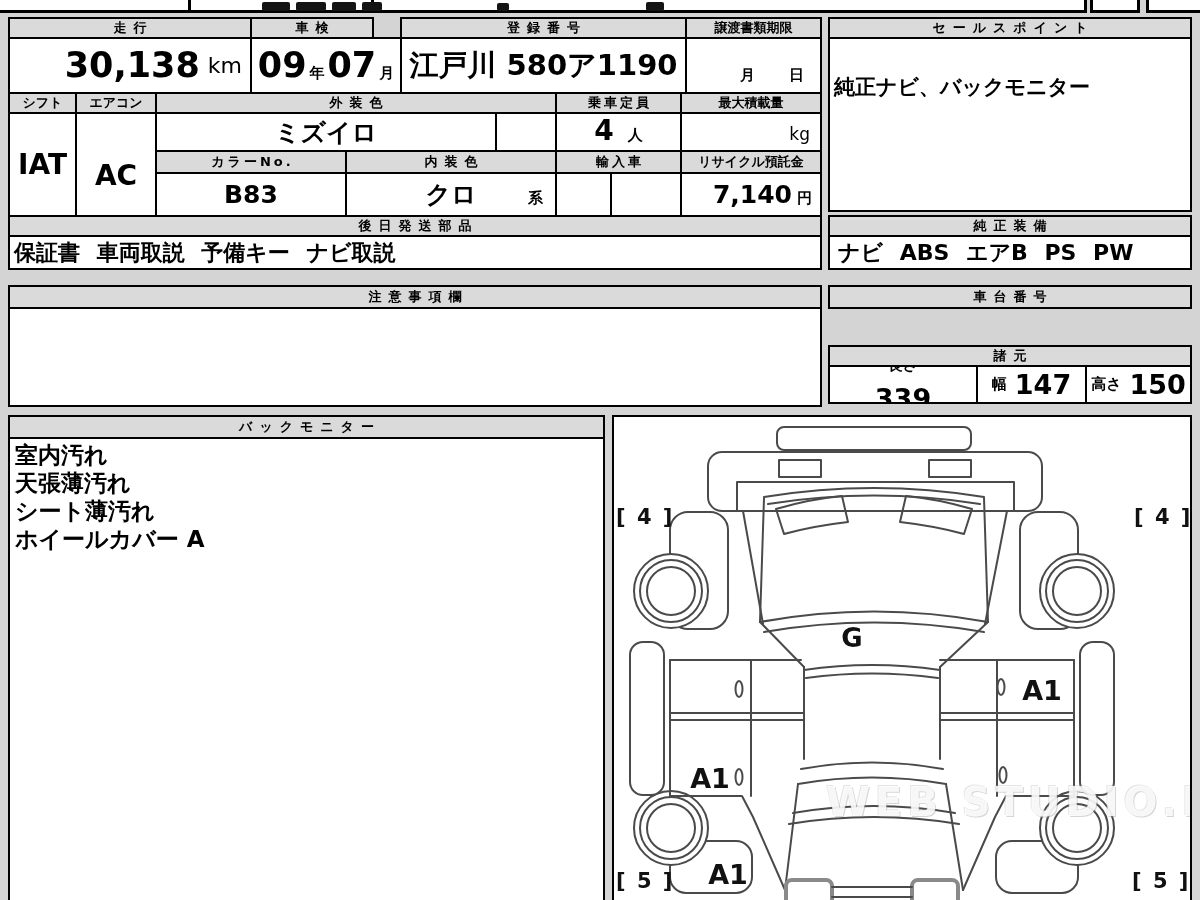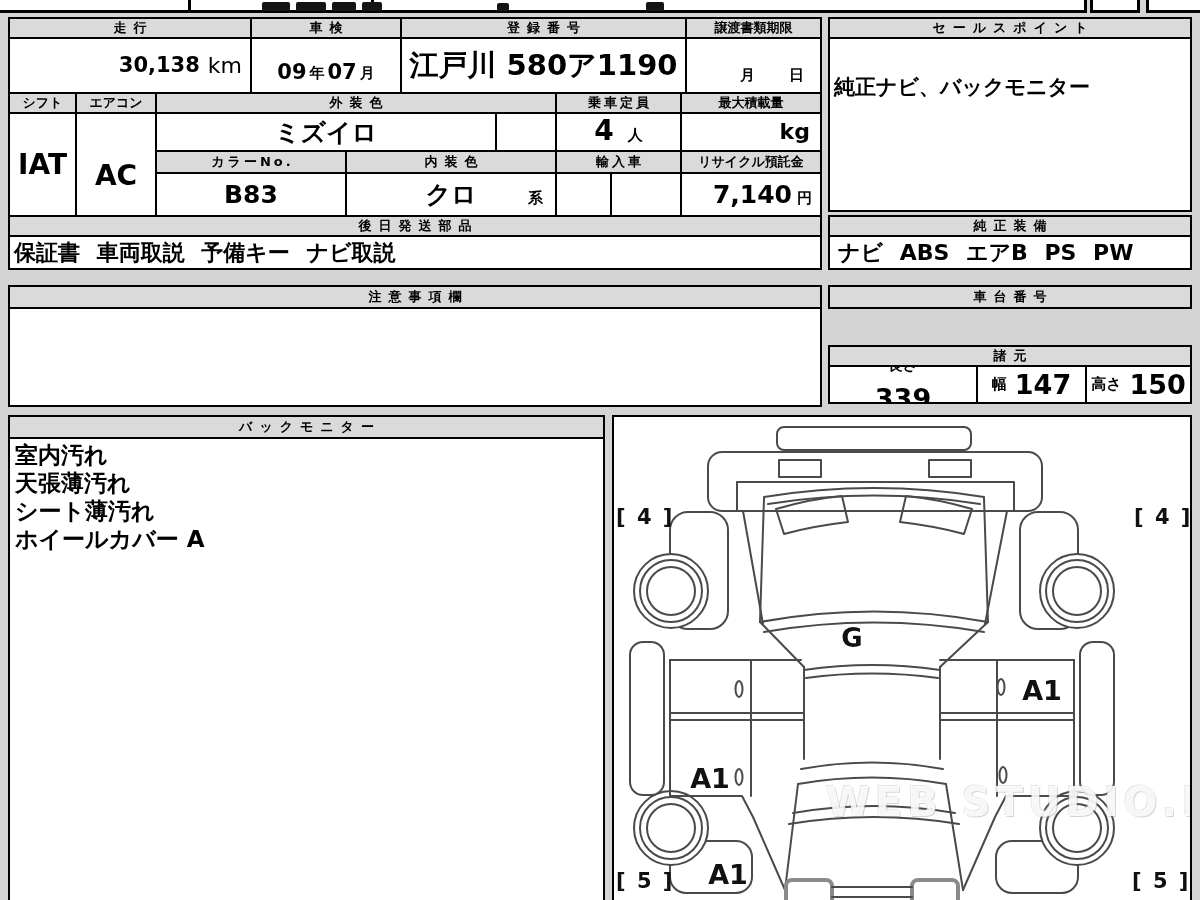--- a/index.html
+++ b/index.html
@@ -5,21 +5,21 @@
   * { margin:0; padding:0; box-sizing:border-box; }
   html,body { width:1200px; height:900px; }
   body { font-family:"DejaVu Sans","Liberation Sans",sans-serif; background:#d4d4d4; }
   #page { position:relative; width:1200px; height:900px; overflow:hidden; background:#d4d4d4; color:#000; }
 
   .c { position:absolute; background:#fff; border:2px solid #000; display:flex; align-items:center; justify-content:center; overflow:hidden; }
   .h { background:#dadada; font-weight:bold; font-size:13px; }
   .ls { letter-spacing:7px; text-indent:7px; }
   .ls2 { letter-spacing:3px; text-indent:3px; }
 
-  .val-big { font-weight:bold; font-size:21px; line-height:1; }
+  .val-big { font-weight:bold; font-size:35px; line-height:1; }
   .val-mid { font-weight:bold; font-size:25px; line-height:1; }
   .unit { font-weight:bold; font-size:15px; line-height:1; }
 
   .frag { position:absolute; background:#fff; }
   .blob { position:absolute; background:#141414; border-radius:2px; }
 
   .speccell { gap:8px; }
   .speclab { font-weight:bold; font-size:15px; }
   .specval { font-weight:bold; font-size:27px; }
 
@@ -47,21 +47,21 @@
   <div class="blob" style="left:262px;top:2px;width:28px;height:9px;"></div>
   <div class="blob" style="left:296px;top:2px;width:30px;height:9px;"></div>
   <div class="blob" style="left:332px;top:2px;width:24px;height:9px;"></div>
   <div class="blob" style="left:362px;top:2px;width:20px;height:9px;"></div>
   <div class="blob" style="left:497px;top:3px;width:12px;height:8px;"></div>
   <div class="blob" style="left:646px;top:2px;width:18px;height:9px;"></div>
 
   <div class="c h ls" style="left:8px;top:17px;width:244px;height:22px;">
       <span>走行</span>
     </div>
-  <div class="c h ls" style="left:250px;top:17px;width:152px;height:22px;">
+  <div class="c h ls" style="left:250px;top:17px;width:124px;height:22px;">
       <span>車検</span>
     </div>
   <div class="c h ls" style="left:400px;top:17px;width:287px;height:22px;">
       <span>登録番号</span>
     </div>
   <div class="c h" style="left:685px;top:17px;width:137px;height:22px;align-items:flex-end;">
       <span>譲渡書類期限</span>
     </div>
 
   <div class="c" style="left:8px;top:37px;width:244px;height:57px;justify-content:flex-end;align-items:center;gap:8px;padding-right:8px;">
@@ -107,21 +107,21 @@
 
   <div class="c" style="left:155px;top:112px;width:342px;height:40px;">
     <span class="val-mid">ミズイロ</span>
   </div>
   <div class="c" style="left:495px;top:112px;width:62px;height:40px;"></div>
   <div class="c" style="left:555px;top:112px;width:127px;height:40px;align-items:flex-end;gap:14px;padding-bottom:5px;">
     <span class="val-mid" style="font-size:28px;">4</span>
     <span class="unit" style="padding-bottom:2px;">人</span>
   </div>
   <div class="c" style="left:680px;top:112px;width:142px;height:40px;justify-content:flex-end;align-items:flex-end;padding:0 10px 6px 0;">
-    <span style="font-weight:bold;font-size:22px;">kg</span>
+    <span style="font-weight:normal;font-size:17px;">kg</span>
   </div>
 
   <div class="c h ls2" style="left:155px;top:150px;width:192px;height:24px;">
       <span>カラーNo.</span>
     </div>
   <div class="c h ls" style="left:345px;top:150px;width:212px;height:24px;">
       <span>内装色</span>
     </div>
   <div class="c h ls2" style="left:555px;top:150px;width:127px;height:24px;">
       <span>輸入車</span>

